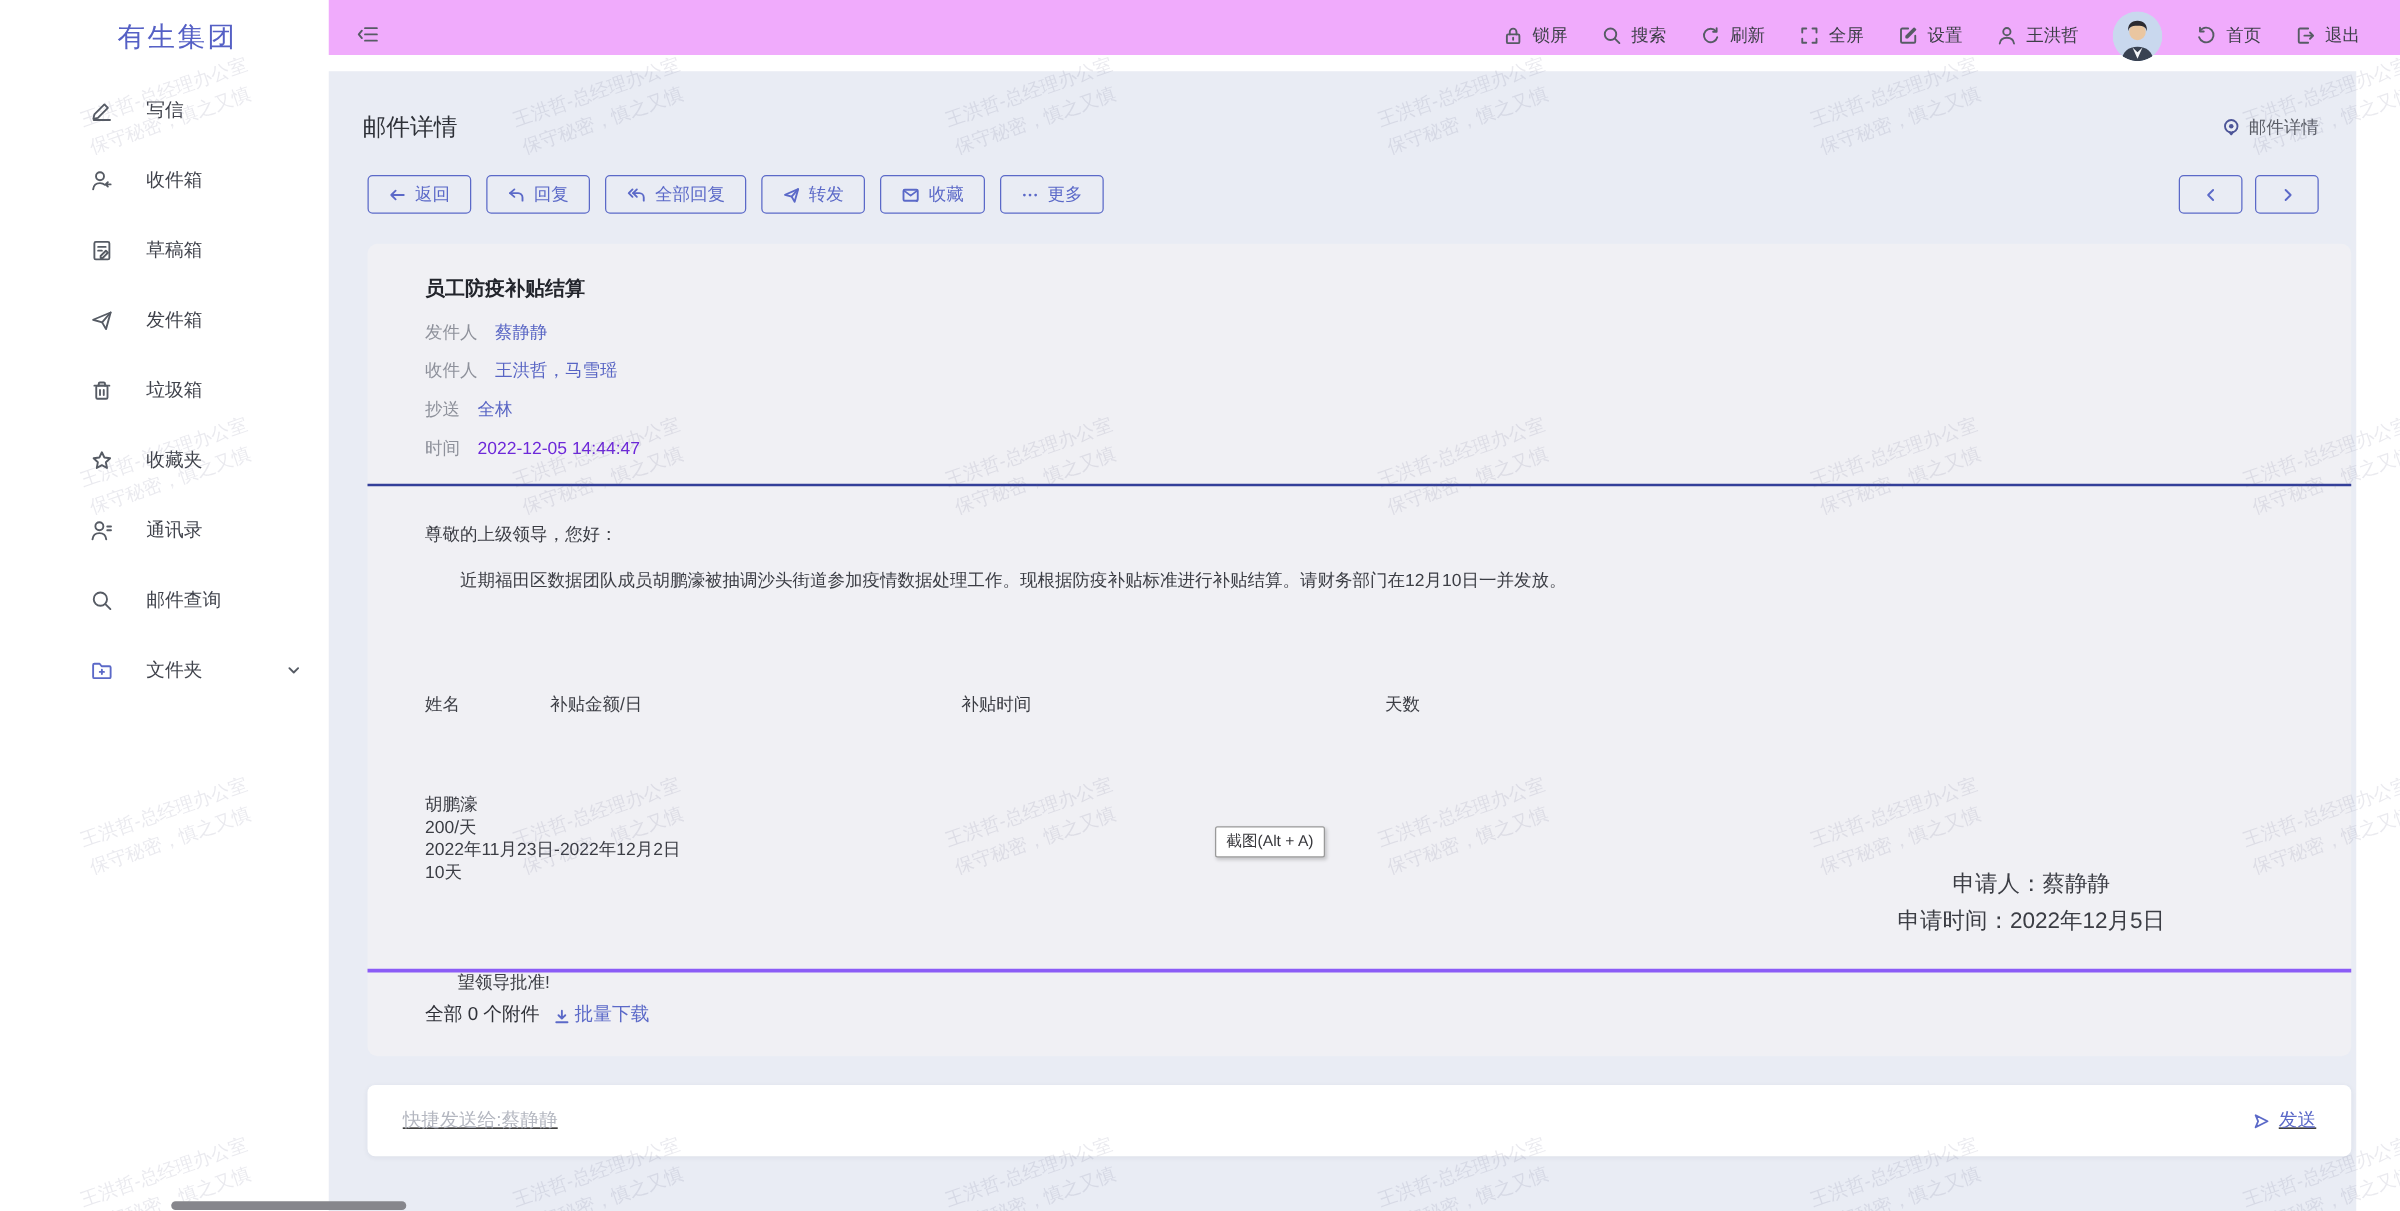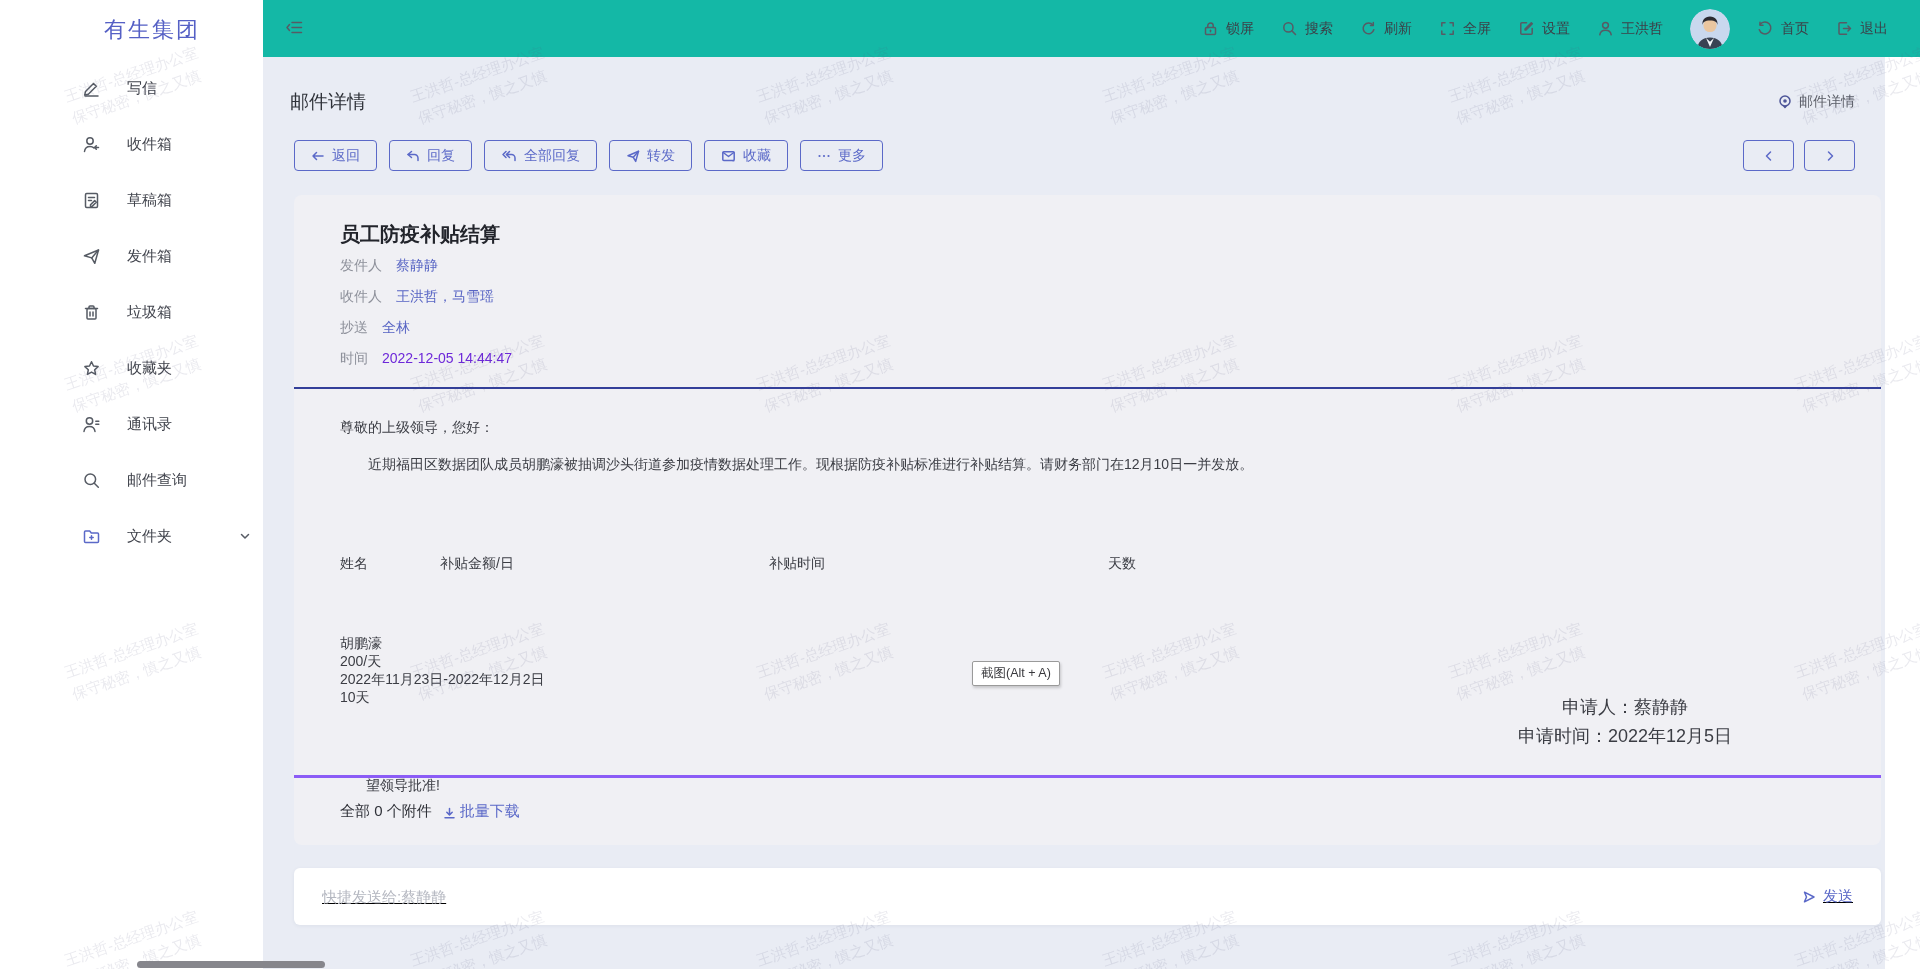--- a/index.html
+++ b/index.html
@@ -2,22 +2,22 @@
 <html><head>
 <meta charset="utf-8">
 <style>
   * { margin:0; padding:0; box-sizing:border-box; }
   html,body { width:1920px; height:969px; overflow:hidden; background:#fff;
     font-family:"Liberation Sans","DejaVu Sans",sans-serif; }
   svg { display:block; }
   .ico { stroke:#565b64; stroke-width:1.5; fill:none; stroke-linecap:round; stroke-linejoin:round; }
 
   
-  #sidebar { position:absolute; left:16px; top:0; width:215px; height:969px; background:#fff; z-index:5; }
-  #topbar  { position:absolute; left:263px; top:0; right:0; height:57px; background:#14b8a6; z-index:5; }
+  #sidebar { position:absolute; left:6px; top:0; width:215px; height:969px; background:#fff; z-index:5; }
+  #topbar  { position:absolute; left:263px; top:0; right:0; height:44px; background:#f0abfc; z-index:5; }
   #panel   { position:absolute; left:263px; top:57px; width:1622px; height:912px; background:#e9ecf4; z-index:1; }
 
   
   .logo { position:absolute; left:88px; top:15px; font-size:22px; font-weight:500;
           letter-spacing:2px; color:#5560c5; }
   .nav { position:absolute; left:0; top:60px; width:263px; }
   .nav-item { height:56px; display:flex; align-items:center; padding-left:66px; cursor:pointer; }
   .nav-item .nico { width:19px; height:19px; margin-right:26px; flex:0 0 auto; }
   .nav-item .nlabel { font-size:15px; color:#40434c; }
   .nav-item .chev { margin-left:auto; margin-right:28px; }
@@ -39,21 +39,21 @@
   .tbtn { display:flex; align-items:center; gap:7px; height:31px; padding:0 16px;
           border:1px solid #5b69c8; border-radius:4px; background:transparent;
           color:#5b69c8; font-size:14px; cursor:pointer; font-family:inherit; }
   .pager { position:absolute; right:30px; top:83px; display:flex; gap:10px; }
   .pbtn { width:51px; height:31px; border:1px solid #5b69c8; border-radius:4px;
           background:transparent; display:flex; align-items:center; justify-content:center; cursor:pointer; }
 
   
   .mail-card { position:absolute; left:31px; top:138px; width:1587px; height:650px;
                background:#f0f0f4; border-radius:8px; }
-  .subject { position:absolute; left:46px; top:26px; font-size:20px; font-weight:bold; color:#22242b; }
+  .subject { position:absolute; left:46px; top:26px; font-size:16px; font-weight:bold; color:#22242b; }
   .meta { position:absolute; left:46px; top:62px; }
   .meta-row { display:flex; align-items:flex-start; height:31px; gap:14px; }
   .meta-row .mlabel { font-size:14px; color:#8e919b; }
   .meta-row .mvalue { font-size:14px; color:#5865c4; cursor:pointer; }
   .meta-row .mvalue.plain { color:#6d28d9; cursor:default; }
   .mail-divider { position:absolute; left:0; top:192px; width:100%; height:2px; background:#333f99; }
 
   .mail-body { position:absolute; left:46px; top:220px; right:46px; font-size:14px; color:#3b3d44; }
   .greeting { margin-top:4px; }
   .para { margin-top:17px; text-indent:2em; line-height:20px; }

